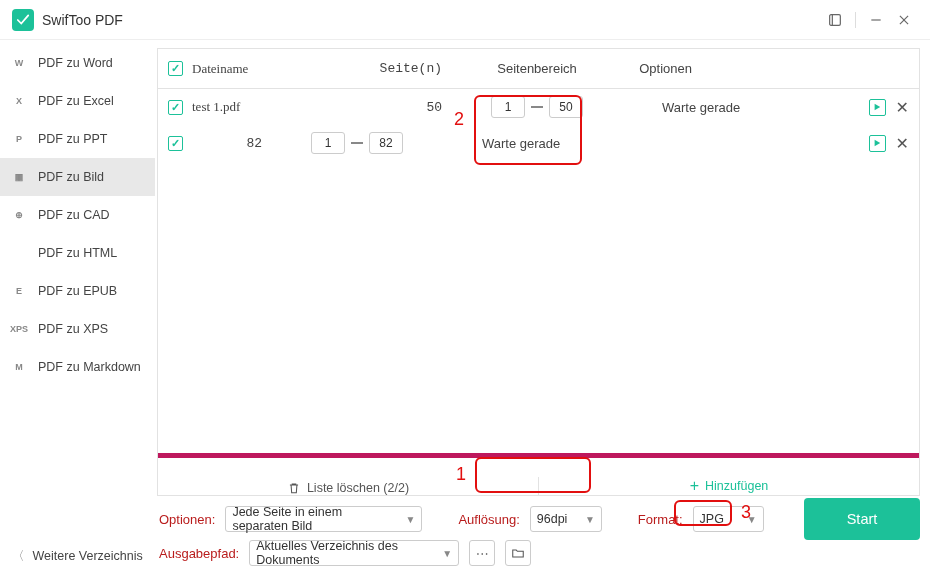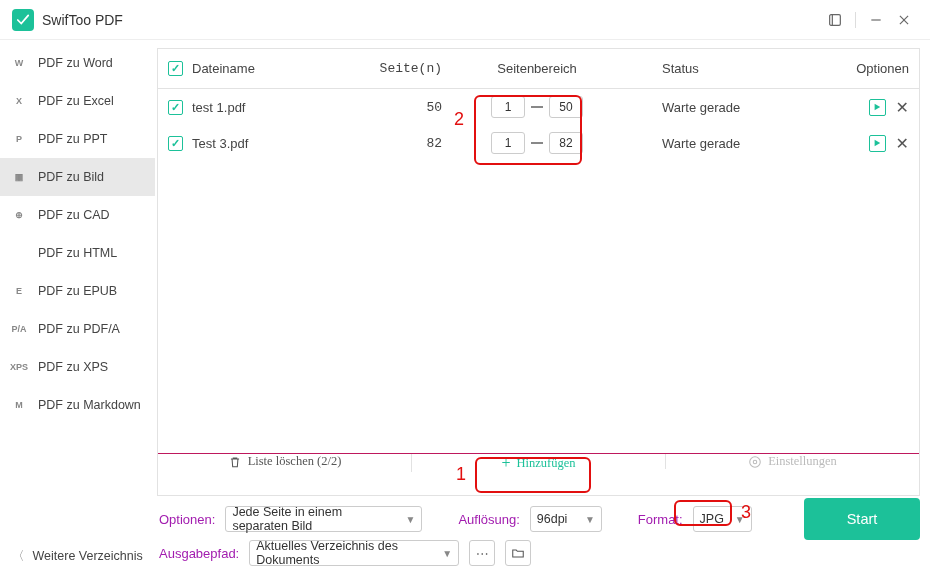--- a/index.html
+++ b/index.html
@@ -93,21 +93,21 @@
   }
   .hdr-row {
     display: flex;
     align-items: center;
     height: 40px;
     border-bottom: 1px solid #e2e2e2;
     padding: 0 10px;
     color: #444;
   }
   .col-check { width: 24px; display:flex; align-items:center; }
-  .col-name { flex: 0 0 180px; }
+  .col-name { flex: 0 0 180px; font-family: Liberation Serif, serif; }
   .col-pages { flex: 0 0 80px; text-align: right; padding-right: 10px; font-family: Liberation Mono, monospace;}
   .col-range { flex: 0 0 170px; display:flex; justify-content:center; align-items:center; }
   .col-status { flex: 1; padding-left: 40px;}
   .col-opts { flex: 0 0 70px; display:flex; justify-content:flex-end; gap:10px; align-items:center;}
 
   .data-row {
     display: flex;
     align-items: center;
     height: 36px;
     padding: 0 10px;
@@ -136,42 +136,41 @@
   .play-ico { width:17px; height:17px; border:1.5px solid #1cc199; border-radius:2px; display:flex; align-items:center; justify-content:center; color:#1cc199; cursor:pointer;}
   .play-ico svg{width:8px;height:8px;}
   .x-ico { color:#555; cursor:pointer; font-size:16px; }
 
   
   .callout-box { position:absolute; border:2.5px solid #e20f0f; border-radius:6px; pointer-events:none;}
   .callout-num { position:absolute; color:#e20f0f; font-size:18px; font-weight:500; pointer-events:none;}
 
   .panel-footer {
     display:flex;
-    align-items:flex-start;
+    align-items:flex-end;
     height:42px;
-    border-top:1px solid #be185d;
-    font-family:Liberation Serif, serif;
+    border-top:5px solid #be185d;
   }
   .footer-seg {
     flex:1;
     display:flex;
     align-items:center;
     justify-content:center;
     gap:6px;
     font-size:12.5px;
     color:#555;
     cursor:pointer;
   }
   .footer-seg.add { color:#1cc199; font-weight:500;}
   .footer-seg + .footer-seg { border-left:1px solid #e2e2e2; }
   .footer-seg.settings { color:#bbb; }
 
   .bottom-opts { padding: 6px 0 0 2px; }
   .opt-row { display:flex; align-items:center; height:34px; gap:10px;}
-  .lbl { color:#a21caf; }
+  .lbl { color:#b91c1c; }
   .sel {
     height:26px; border:1px solid #ccc; border-radius:3px;
     background:#fff; display:inline-flex; align-items:center;
     padding:0 6px; font-size:12.5px; color:#333; cursor:pointer;
     justify-content:space-between; gap:8px;
   }
   .sel .caret { color:#888; font-size:10px;}
   .iconbtn {
     width:26px; height:26px; border:1px solid #ccc; border-radius:3px;
     display:flex; align-items:center; justify-content:center;
@@ -242,44 +241,39 @@
       </div>
       <div class="sidebar-item">
         <span class="sidebar-icon"></span>
         <span>PDF zu HTML</span>
       </div>
       <div class="sidebar-item">
         <span class="sidebar-icon">E</span>
         <span>PDF zu EPUB</span>
       </div>
       <div class="sidebar-item">
-        <span class="sidebar-icon">P/A</span>
-        <span>PDF zu PDF/A</span>
-      </div>
-      <div class="sidebar-item">
         <span class="sidebar-icon">XPS</span>
         <span>PDF zu XPS</span>
       </div>
       <div class="sidebar-item">
         <span class="sidebar-icon">M</span>
         <span>PDF zu Markdown</span>
       </div>
     </div>
 
   <div class="content">
     <div class="file-panel" style="position:relative;">
 
       <div class="hdr-row">
         <div class="col-check">
             <span class="chk">✓</span>
           </div>
         <div class="col-name">Dateiname</div>
         <div class="col-pages">Seite(n)</div>
         <div class="col-range">Seitenbereich</div>
-        <div class="col-status">Status</div>
         <div class="col-opts" style="justify-content:flex-end;">Optionen</div>
       </div>
       <div id="rows">
           <div class="data-row">
             <div class="col-check">
               <span class="chk">✓</span>
             </div>
             <div class="col-name">test 1.pdf</div>
             <div class="col-pages">50</div>
             <div class="col-range">
@@ -296,21 +290,20 @@
                   <polygon points="2,1 9,5 2,9" fill="#1cc199"></polygon>
                 </svg>
               </span>
               <span class="x-ico">✕</span>
             </div>
           </div>
           <div class="data-row">
             <div class="col-check">
               <span class="chk">✓</span>
             </div>
-            <div class="col-name">Test 3.pdf</div>
             <div class="col-pages">82</div>
             <div class="col-range">
               <div class="range-box">
                 <input class="num-in" value="1" style="">
                 <span class="dash"></span>
                 <input class="num-in" value="82" style="">
               </div>
             </div>
             <div class="col-status">Warte gerade</div>
             <div class="col-opts">
@@ -329,27 +322,20 @@
         <div class="footer-seg">
           <svg width="14" height="14" viewBox="0 0 24 24" fill="none" stroke="#555" stroke-width="1.8">
               <path d="M5 7h14M9 7V5h6v2M7 7l1 13h8l1-13"></path>
             </svg>
           <span>Liste löschen (2/2)</span>
         </div>
         <div class="footer-seg add">
           <span style="font-size:16px;">+</span>
           <span>Hinzufügen</span>
         </div>
-        <div class="footer-seg settings">
-          <svg width="14" height="14" viewBox="0 0 24 24" fill="none" stroke="#bbb" stroke-width="1.8">
-              <circle cx="12" cy="12" r="3"></circle>
-              <circle cx="12" cy="12" r="9"></circle>
-            </svg>
-          <span>Einstellungen</span>
-        </div>
       </div>
 
       <div class="callout-box" style="top:46px; left:316px; width:108px; height:70px;"></div>
       <div class="callout-num" style="top:60px; left:296px;">2</div>
       <div class="callout-box" style="bottom:2px; left:317px; width:116px; height:36px;"></div>
       <div class="callout-num" style="bottom:10px; left:298px;">1</div>
     </div>
 
     <div class="bottom-opts" style="position:relative;">
       <div class="opt-row">
@@ -359,21 +345,21 @@
           <span class="caret">▼</span>
         </span>
         <span style="width:16px;"></span>
         <span class="lbl">Auflösung:</span>
         <span class="sel" style="width:72px;">
           <span>96dpi</span>
           <span class="caret">▼</span>
         </span>
         <span style="width:16px;"></span>
         <span class="lbl">Format:</span>
-        <span class="sel" style="width:59px;">
+        <span class="sel" style="width:71px;">
           <span>JPG</span>
           <span class="caret">▼</span>
         </span>
         <div class="right-group">
           <div class="start-btn">
             <span>Start</span>
           </div>
         </div>
       </div>
       <div class="opt-row">

